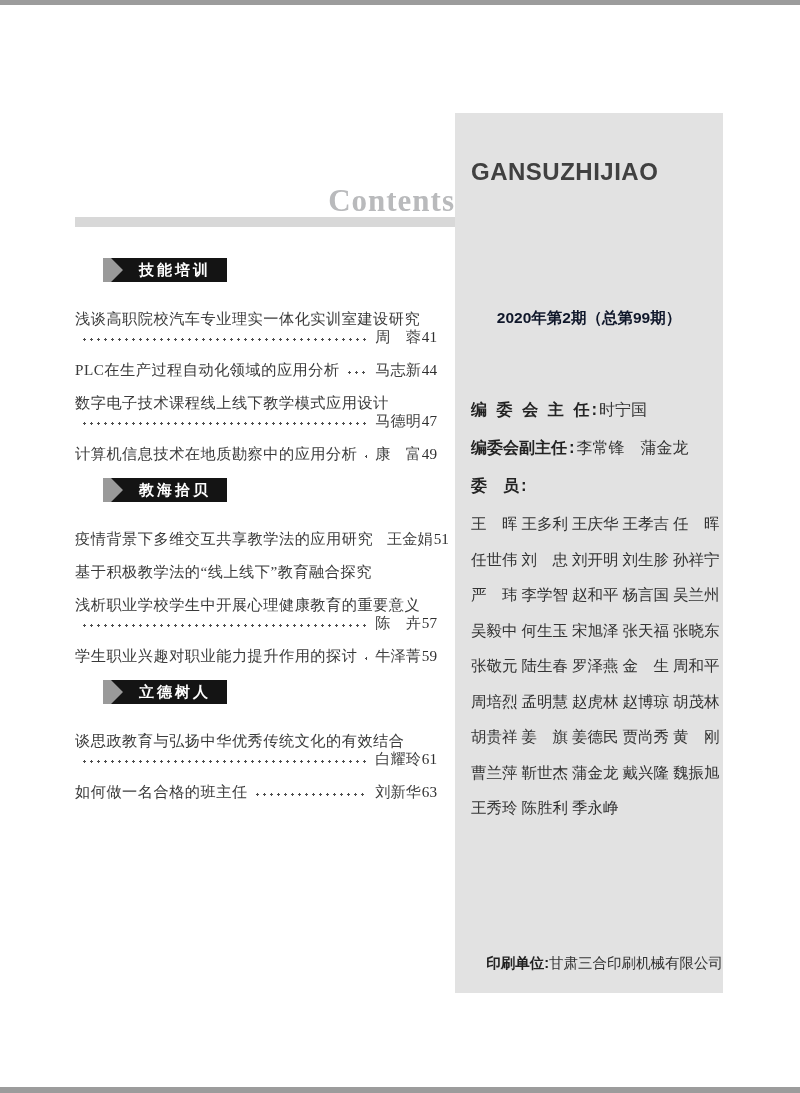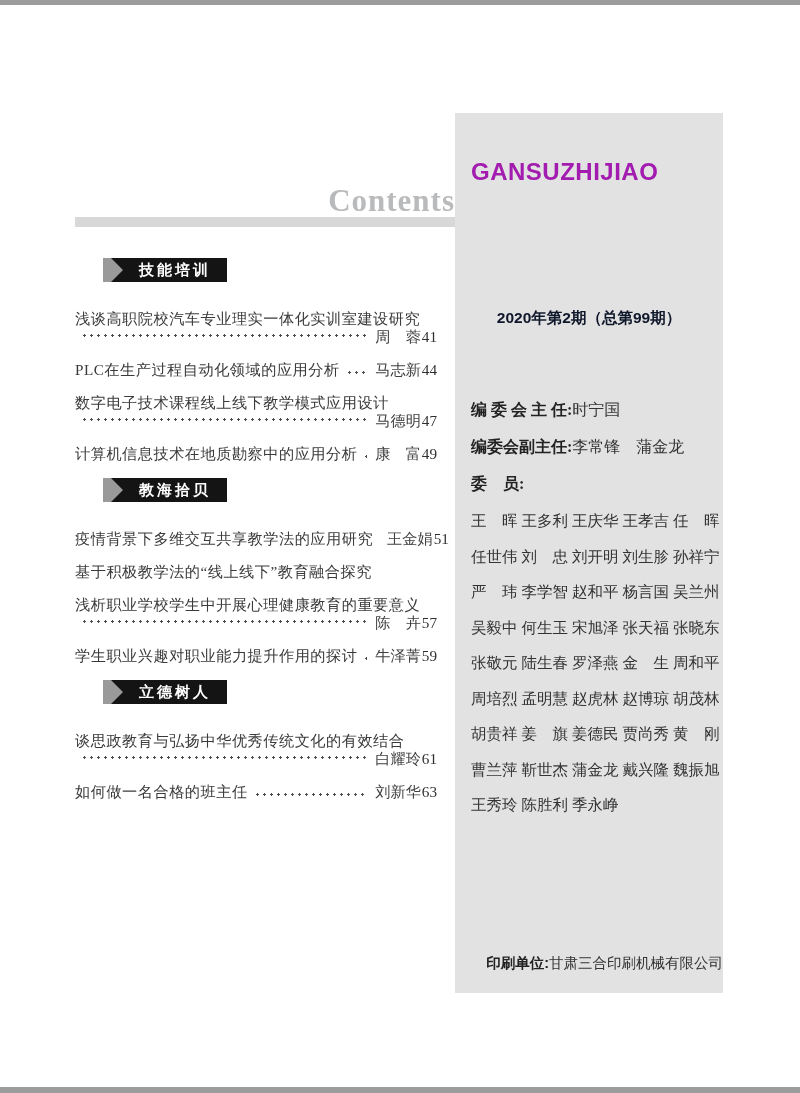--- a/index.html
+++ b/index.html
@@ -15,31 +15,31 @@
   .edge-bottom { position:absolute; bottom:0; left:0; width:800px; height:6px; background:#9c9c9c; }
 
   
   .panel {
     position:absolute; left:455px; top:113px; width:268px; height:880px;
     background:#e2e2e2; padding:0 16px;
   }
   .journal-pinyin {
     margin:45px 0 0 0;
     font-family:"Liberation Sans","DejaVu Sans",sans-serif;
-    font-size:24px; font-weight:600; letter-spacing:0.5px; color:#a21caf;
+    font-size:24px; font-weight:600; letter-spacing:0.5px; color:#404040;
   }
   .issue {
     margin-top:122px; text-align:center;
     font-family:"Liberation Sans","DejaVu Sans",sans-serif;
     font-size:15.5px; font-weight:bold; color:#0f172a;
   }
   .ed-block { margin-top:70px; }
   .ed-row { margin-bottom:15px; font-size:16px; line-height:22px; white-space:nowrap; }
   .ed-label {
-    font-family:Liberation Serif, serif;
+    font-family:Liberation Mono, monospace;
     font-weight:bold; color:#222;
   }
   .ed-names { font-family:"Liberation Serif","DejaVu Serif",serif; color:#333; }
   .members {
     margin-top:16px;
     display:grid; grid-template-columns:repeat(5,1fr);
     row-gap:14.5px; column-gap:4px;
     font-size:15.5px; color:#333;
   }
   .member { white-space:nowrap; }
@@ -69,21 +69,21 @@
   .badge-label {
     margin-left:-34px; height:24px; background:#141414; color:#ffffff;
     font-family:"Liberation Sans","DejaVu Sans",sans-serif;
     font-weight:bold; font-size:15px; line-height:24px; letter-spacing:3px;
     padding:0 16px 0 28px;
     clip-path:polygon(0 0, 100% 0, 100% 100%, 0 100%, 12px 50%);
   }
   .art { margin-bottom:15px; font-size:15.2px; line-height:18px; }
   .art .t { color:#3a3a3a; white-space:nowrap; letter-spacing:0.5px; }
   .art.one { display:flex; align-items:center; }
-  .lead { display:flex; }
+  .lead { display:flex; align-items:center; }
   .dots {
     flex:1 1 auto; height:7px; margin:4px 8px 0 6px;
     background-image:radial-gradient(circle, #4b4b4b 1.15px, transparent 1.35px);
     background-size:7px 7px; background-repeat:repeat-x; background-position:0 center;
   }
   .au { color:#3f3f3f; white-space:nowrap; margin-right:1px; }
   .pg { color:#2f2f2f; white-space:nowrap; }
   section.toc-sec { display:block; }
 </style>
 </head>

